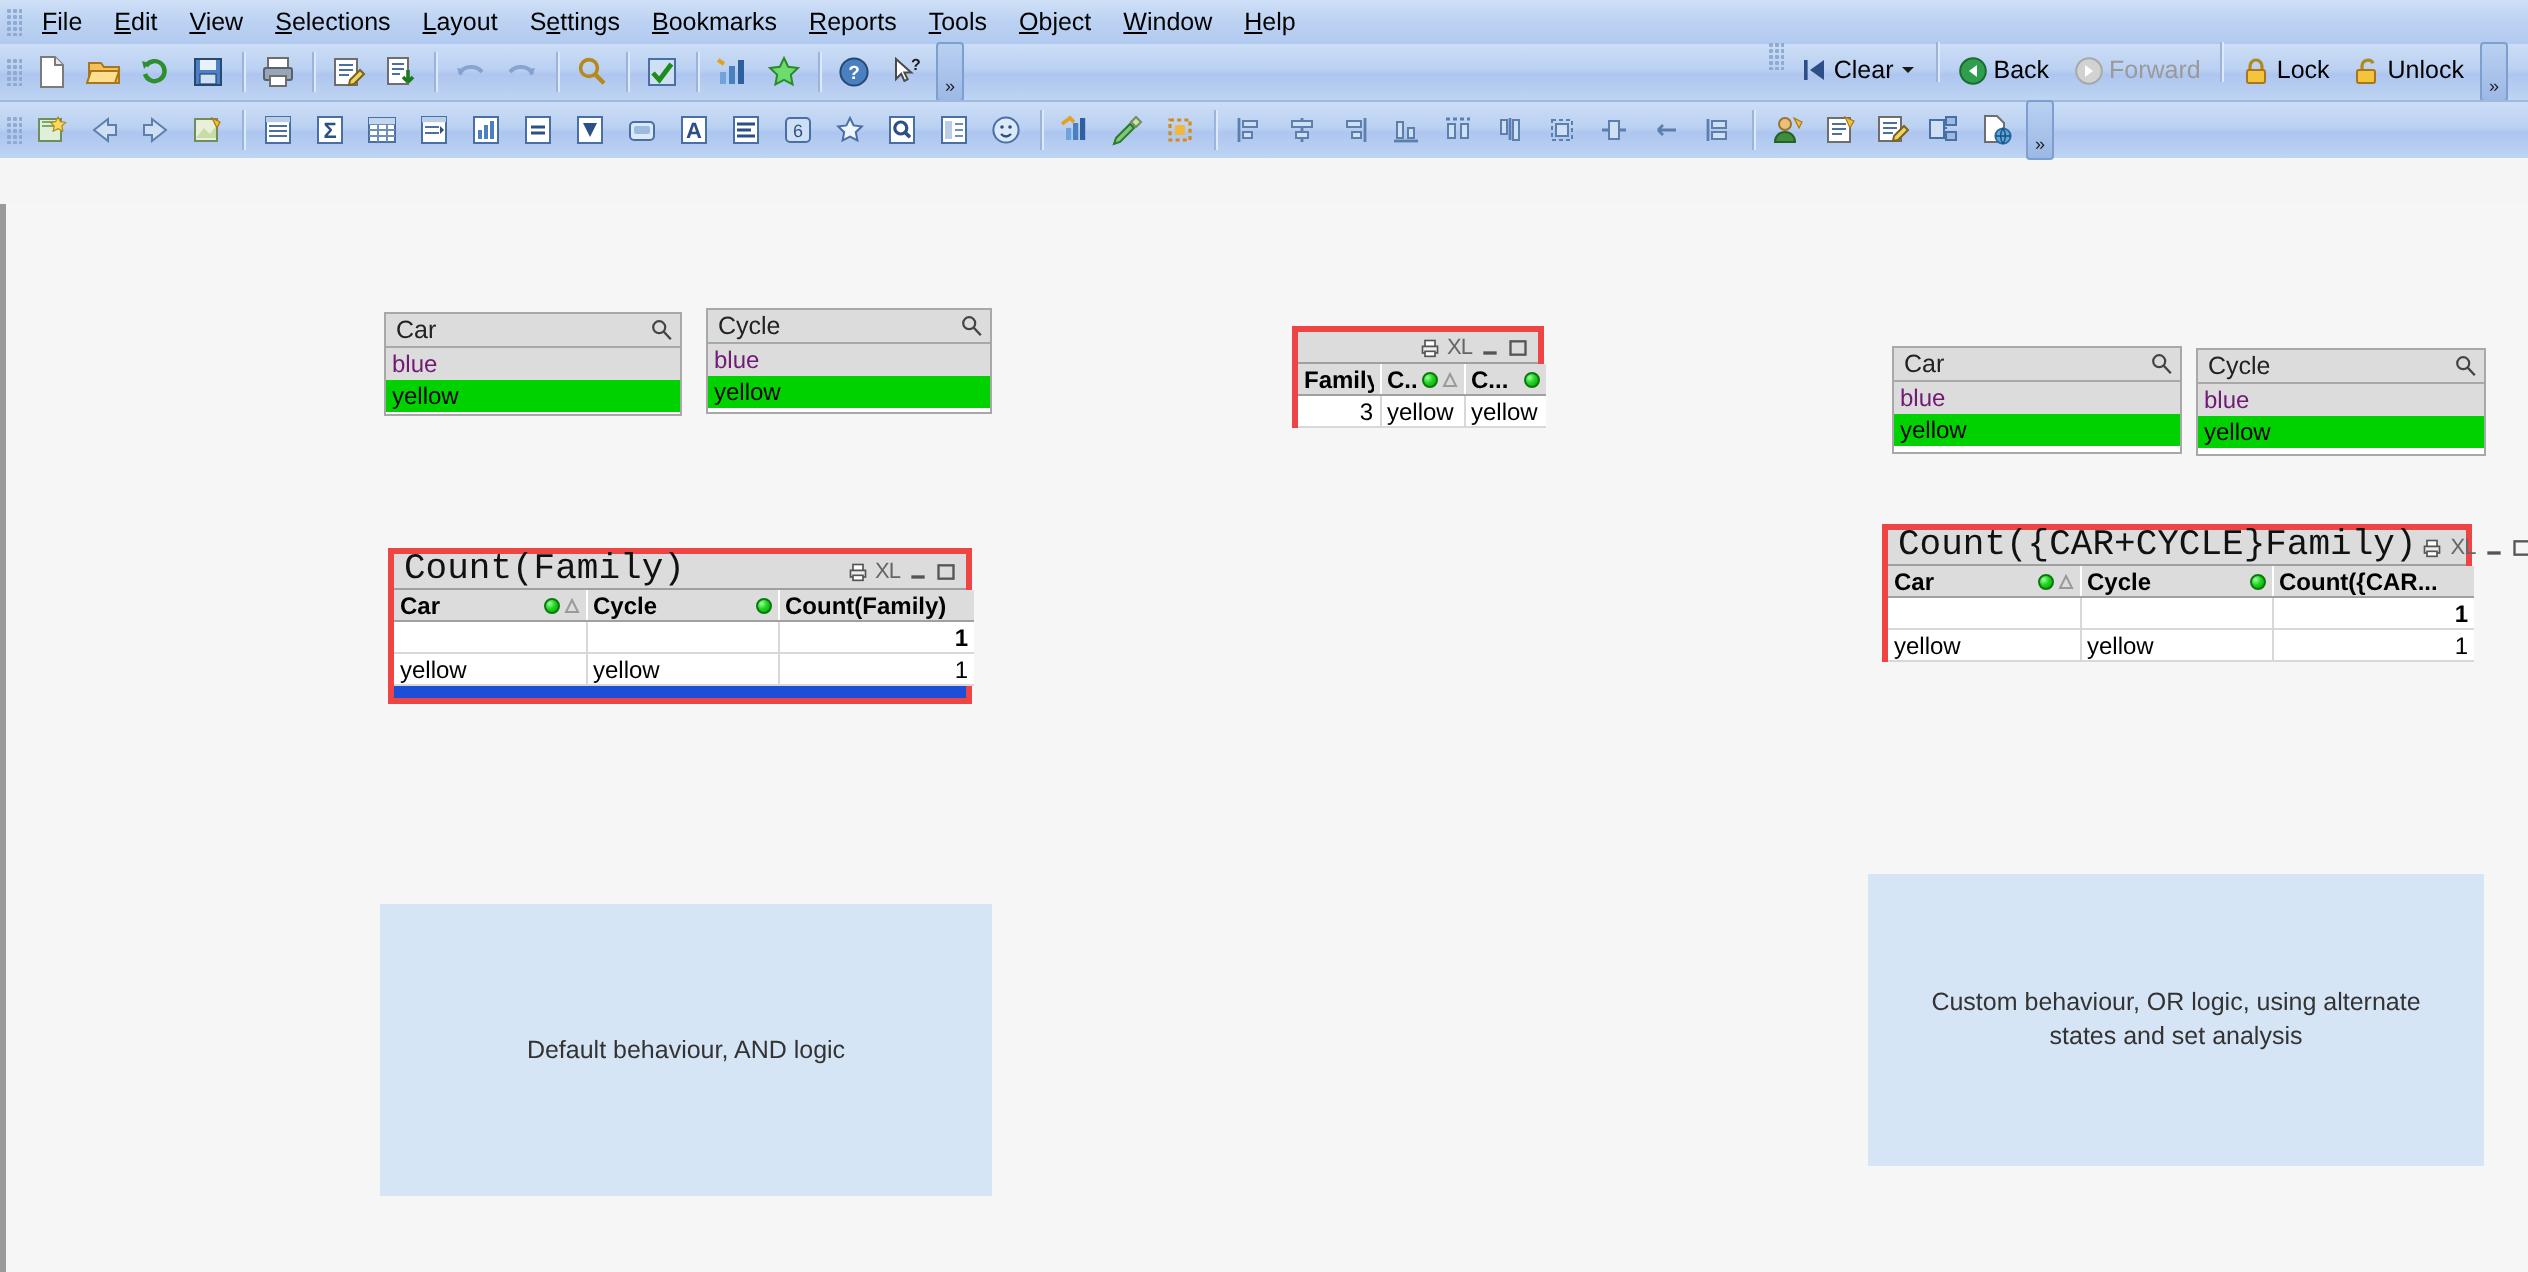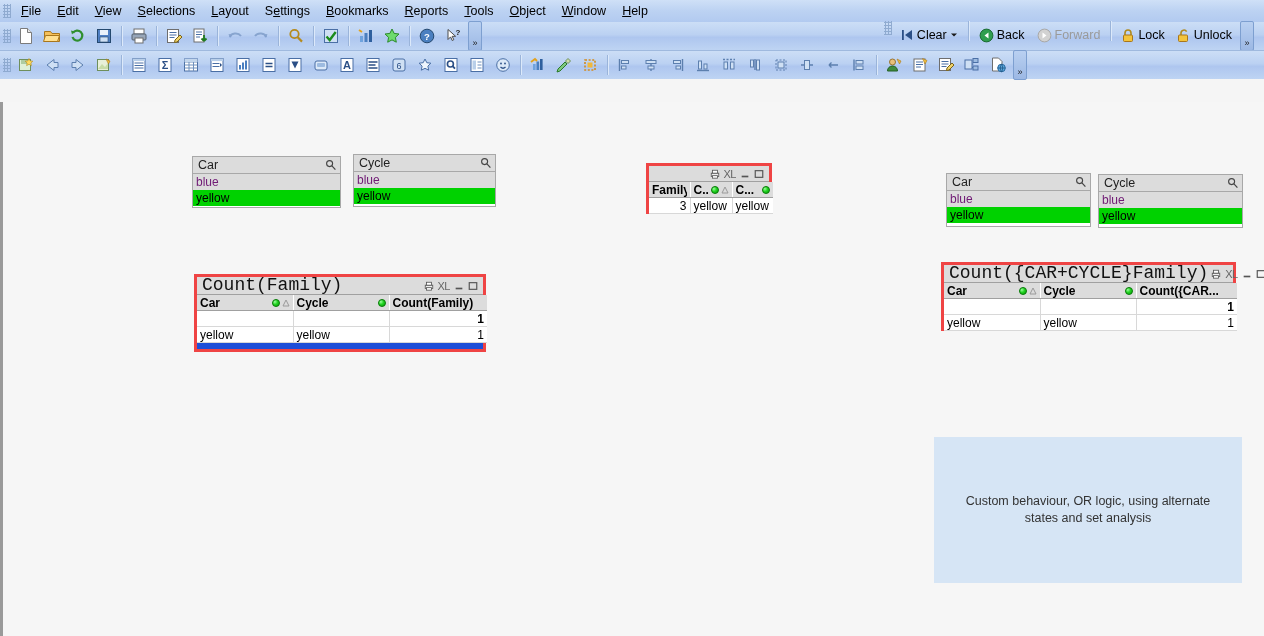--- a/index.html
+++ b/index.html
@@ -796,19 +796,22 @@
         </tr>
         <tr>
           <td>yellow</td>
           <td>yellow</td>
           <td class="num" style="border-right:none;">1</td>
         </tr>
       </tbody>
         </table>
     </div>
 
+    <div class="txtobj" style="left:187px;top:350px;width:306px;height:146px;">
+      <span>Default behaviour, AND logic</span>
+    </div>
 
     <div class="txtobj" style="left:931px;top:335px;width:308px;height:146px;">
       <span>Custom behaviour, OR logic, using alternate states and set analysis</span>
     </div>
 
   </div>
 </div>
 
 </body></html>

